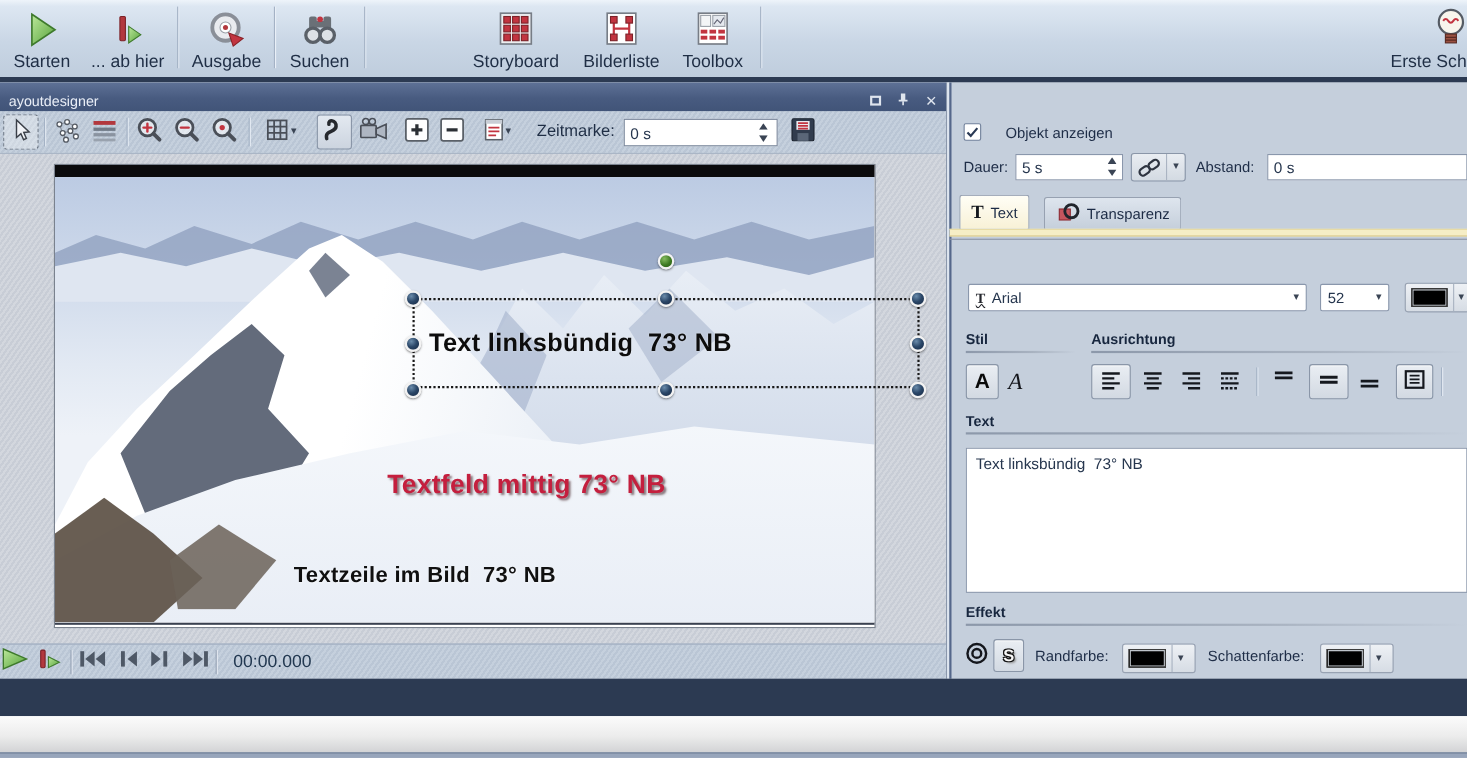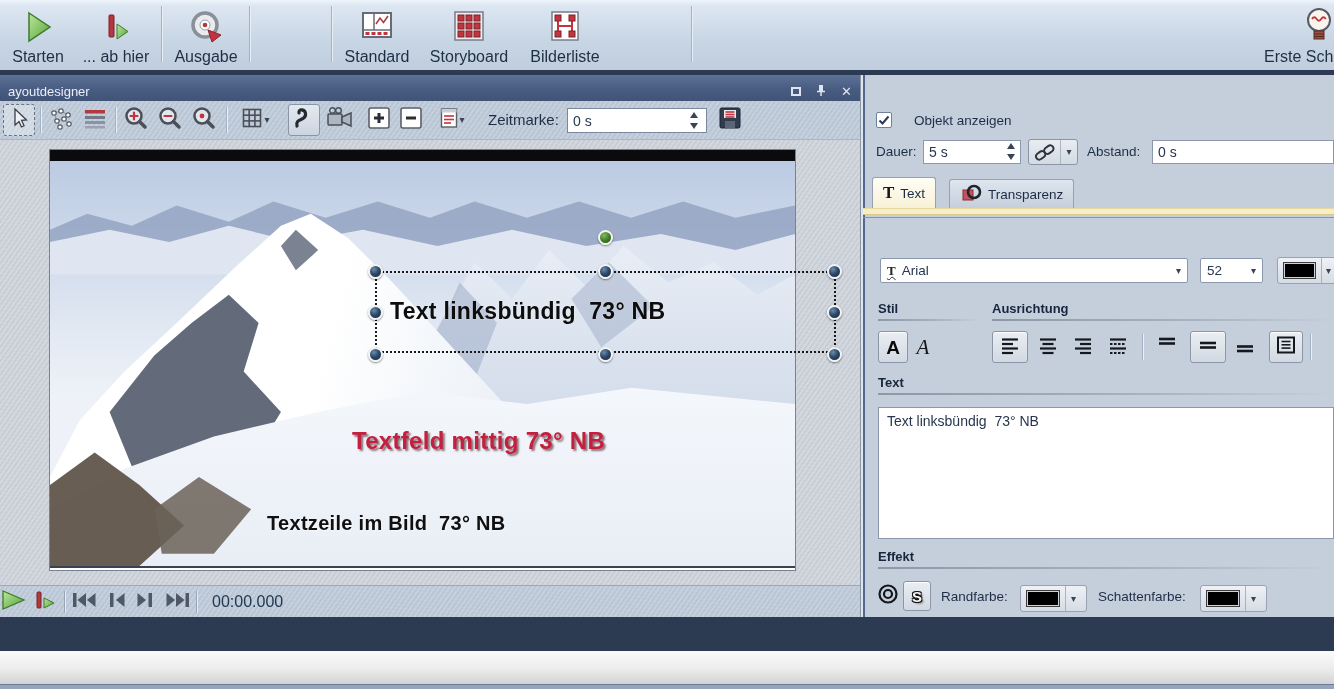--- a/index.html
+++ b/index.html
@@ -163,40 +163,36 @@
             <circle cx="17" cy="16" r="5" fill="#fff" stroke="#9aa0a8"></circle>
             <circle cx="17" cy="16" r="2.3" fill="#b2383e"></circle>
             <path d="M20 21 L33 26 L24 33 Z" fill="#c23440" stroke="#8a2228"></path>
           </svg>
       </span>
       <span class="tb-label">Ausgabe</span>
     </div>
 
     <i class="vsep" style="left:249px"></i>
 
-
-    <i class="vsep" style="left:331px"></i>
-
-    <div class="tb-item" style="left:337px;width:80px">
+    <div class="tb-item" style="left:254px;width:73px">
       <span class="tb-icon">
         <svg width="36" height="36">
-            <rect x="4" y="4" width="28" height="24" fill="#fff" stroke="#666c75" stroke-width="2"></rect>
-            <line x1="15" y1="5" x2="15" y2="21" stroke="#666c75" stroke-width="1.5"></line>
-            <path d="M17 15 L21 9 L24.5 13.5 L29 7" stroke="#b2383e" stroke-width="1.6" fill="none"></path>
-            <line x1="5" y1="21" x2="31" y2="21" stroke="#666c75" stroke-width="1.5"></line>
-            <g fill="#c23440">
-              <rect x="6.5" y="23" width="4" height="3"></rect>
-              <rect x="12.5" y="23" width="4" height="3"></rect>
-              <rect x="18.5" y="23" width="4" height="3"></rect>
-              <rect x="24.5" y="23" width="4" height="3"></rect>
-            </g>
-          </svg>
-      </span>
-      <span class="tb-label">Standard</span>
-    </div>
+            <rect x="8" y="6" width="7" height="12" rx="2" fill="#6a7077"></rect>
+            <rect x="21" y="6" width="7" height="12" rx="2" fill="#6a7077"></rect>
+            <rect x="14" y="10" width="8" height="6" fill="#6a7077"></rect>
+            <circle cx="18" cy="8.5" r="2.6" fill="#c23440"></circle>
+            <circle cx="11.5" cy="23" r="6.5" fill="#dde1e6" stroke="#5a6068" stroke-width="3"></circle>
+            <circle cx="24.5" cy="23" r="6.5" fill="#dde1e6" stroke="#5a6068" stroke-width="3"></circle>
+          </svg>
+      </span>
+      <span class="tb-label">Suchen</span>
+    </div>
+
+    <i class="vsep" style="left:331px"></i>
+
 
     <div class="tb-item" style="left:421px;width:96px">
       <span class="tb-icon">
         <svg width="36" height="36">
             <rect x="4" y="3" width="28" height="28" fill="#eceef0" stroke="#777d86" stroke-width="1.5"></rect>
             <g fill="#c23440" stroke="#7c2228">
               <rect x="7" y="6" width="6" height="6"></rect>
               <rect x="15" y="6" width="6" height="6"></rect>
               <rect x="23" y="6" width="6" height="6"></rect>
               <rect x="7" y="14" width="6" height="6"></rect>
@@ -222,20 +218,39 @@
               <rect x="8" y="6" width="6" height="6"></rect>
               <rect x="22" y="6" width="6" height="6"></rect>
               <rect x="8" y="22" width="6" height="6"></rect>
               <rect x="22" y="22" width="6" height="6"></rect>
             </g>
           </svg>
       </span>
       <span class="tb-label">Bilderliste</span>
     </div>
 
+    <div class="tb-item" style="left:611px;width:74px">
+      <span class="tb-icon">
+        <svg width="36" height="36">
+            <rect x="5" y="3" width="26" height="28" fill="#fff" stroke="#777d86" stroke-width="1.5"></rect>
+            <rect x="7" y="5" width="9" height="10" fill="#f3f5f7" stroke="#9aa0a8"></rect>
+            <rect x="18" y="5" width="11" height="10" fill="#e4e8ee" stroke="#9aa0a8"></rect>
+            <path d="M19 13 l3 -4 3 3 3 -5" stroke="#667" fill="none"></path>
+            <g fill="#c23440">
+              <rect x="7" y="18" width="6" height="3.5"></rect>
+              <rect x="15" y="18" width="6" height="3.5"></rect>
+              <rect x="23" y="18" width="6" height="3.5"></rect>
+              <rect x="7" y="23.5" width="6" height="3.5"></rect>
+              <rect x="15" y="23.5" width="6" height="3.5"></rect>
+              <rect x="23" y="23.5" width="6" height="3.5"></rect>
+            </g>
+          </svg>
+      </span>
+      <span class="tb-label">Toolbox</span>
+    </div>
 
     <i class="vsep" style="left:691px"></i>
 
     <div class="tb-item" style="left:1264px;width:110px;align-items:flex-start">
       <span class="tb-icon" style="margin-left:38px">
         <svg width="34" height="40">
             <circle cx="17" cy="13" r="11" fill="#f8f5ec" stroke="#555b64" stroke-width="2"></circle>
             <path d="M10 12 q2.3 -3.5 4.6 0 q2.3 3.5 4.6 0 q2.3 -3.5 4.6 0" stroke="#c23440" stroke-width="1.8" fill="none"></path>
             <rect x="12" y="24" width="10" height="8" fill="#9a5040" stroke="#5a2a22"></rect>
             <line x1="12" y1="27" x2="22" y2="27" stroke="#5a2a22"></line>

